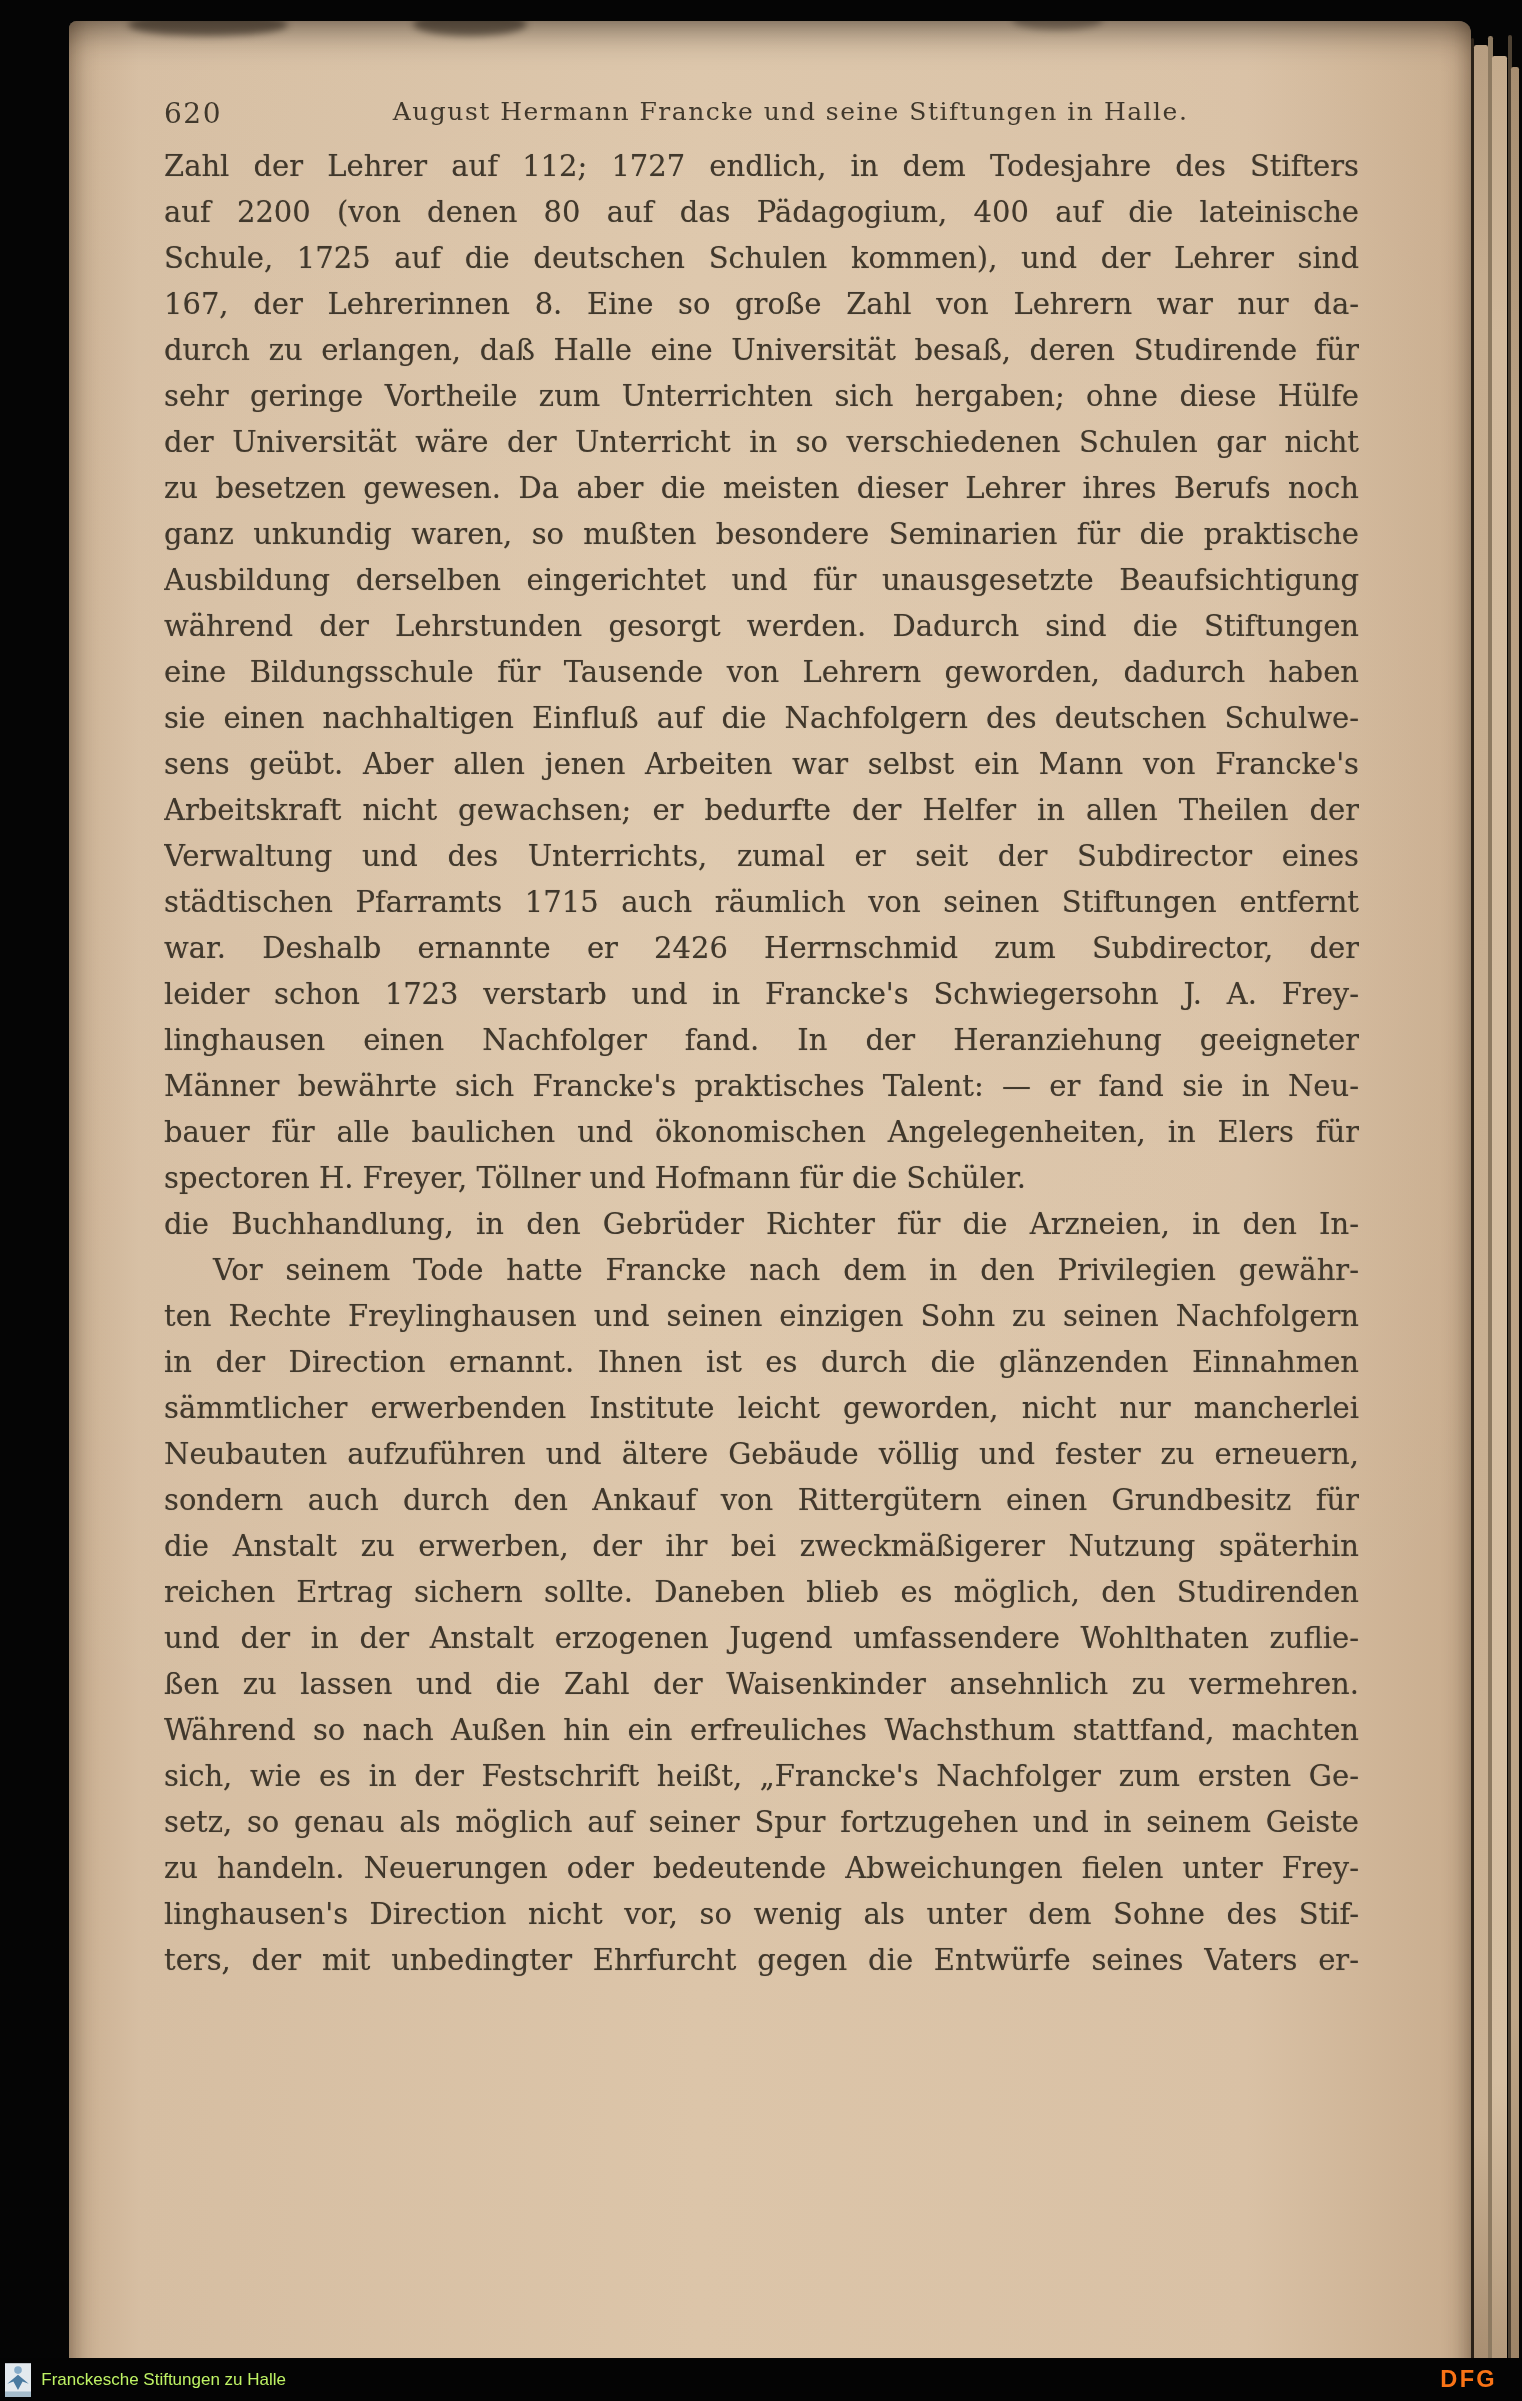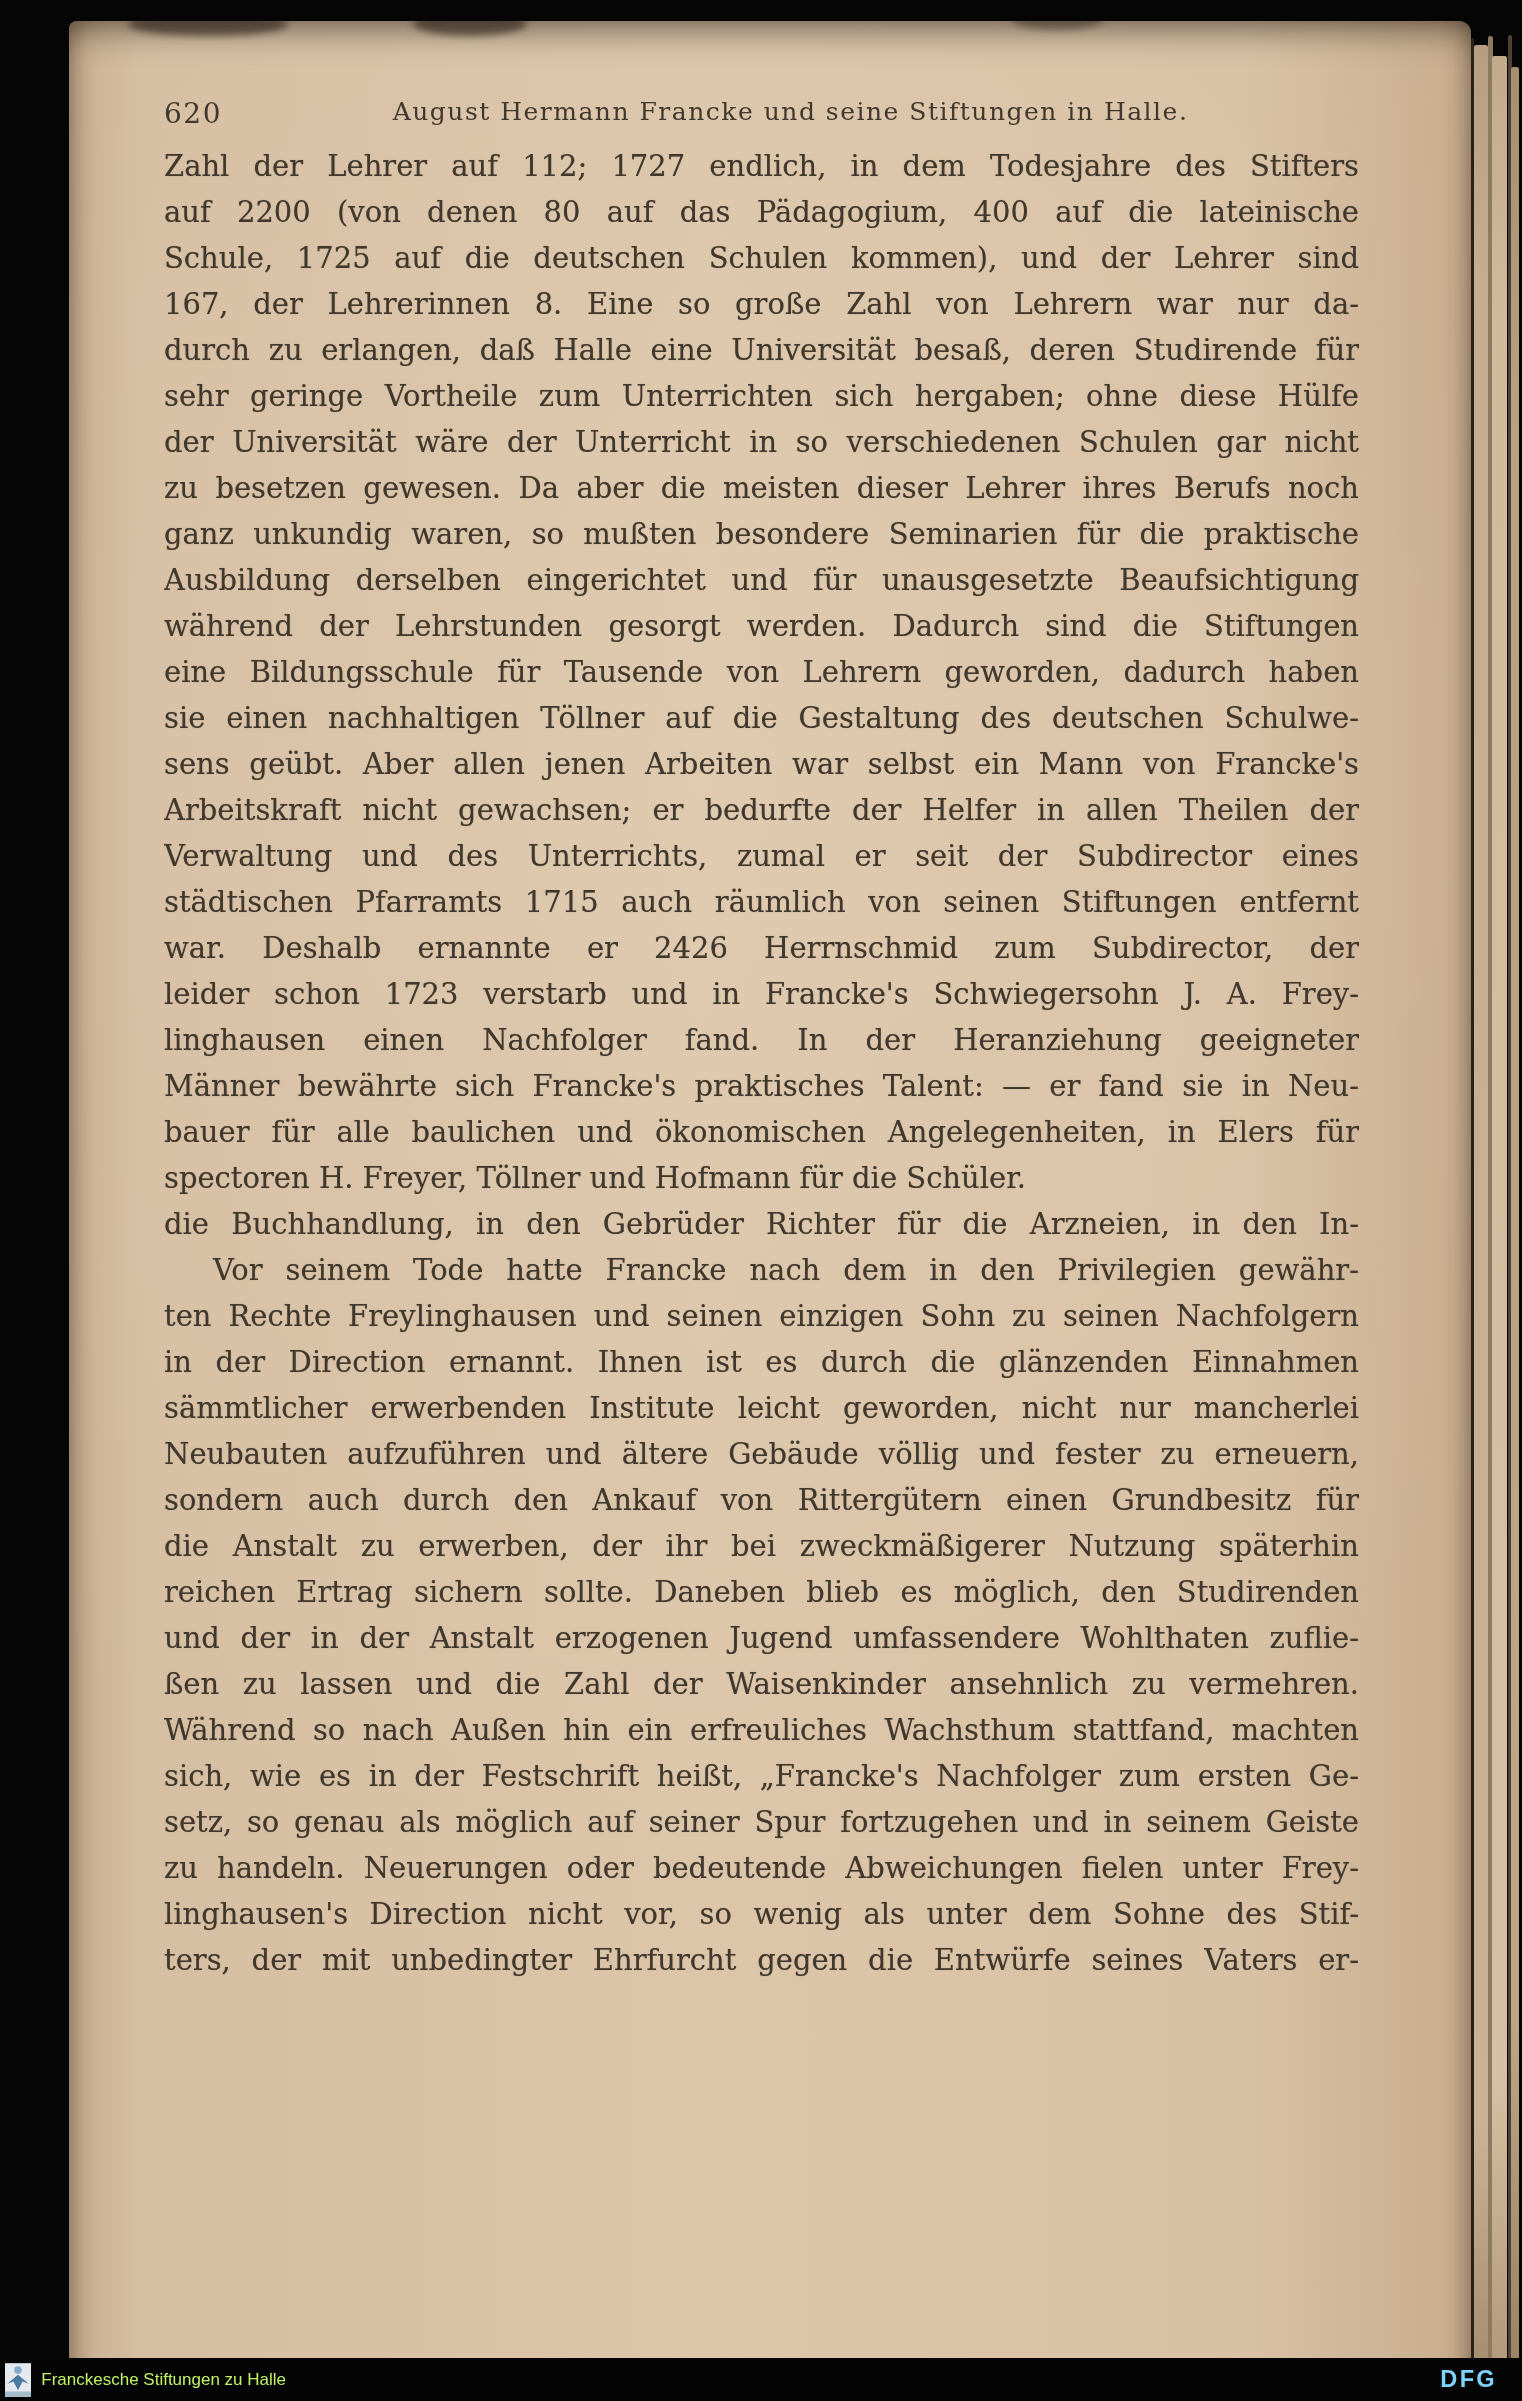--- a/index.html
+++ b/index.html
@@ -123,21 +123,21 @@
   .lib-label {
     color: #bef264;
     font-size: 17px;
   }
   .logo-box {
     width: 26px;
     height: 34px;
     display: inline-block;
   }
   .dfg {
-    color: #7dd3fc;
+    color: #f97316;
     font-size: 23.6px;
     font-weight: bold;
     letter-spacing: 2.3px;
   }
 </style>
 </head>
 <body>
 
 <div class="stage">
 
@@ -166,21 +166,21 @@
         <div class="line">Schule, 1725 auf die deutschen Schulen kommen), und der Lehrer sind</div>
         <div class="line">167, der Lehrerinnen 8. Eine so große Zahl von Lehrern war nur da-</div>
         <div class="line">durch zu erlangen, daß Halle eine Universität besaß, deren Studirende für</div>
         <div class="line">sehr geringe Vortheile zum Unterrichten sich hergaben; ohne diese Hülfe</div>
         <div class="line">der Universität wäre der Unterricht in so verschiedenen Schulen gar nicht</div>
         <div class="line">zu besetzen gewesen. Da aber die meisten dieser Lehrer ihres Berufs noch</div>
         <div class="line">ganz unkundig waren, so mußten besondere Seminarien für die praktische</div>
         <div class="line">Ausbildung derselben eingerichtet und für unausgesetzte Beaufsichtigung</div>
         <div class="line">während der Lehrstunden gesorgt werden. Dadurch sind die Stiftungen</div>
         <div class="line">eine Bildungsschule für Tausende von Lehrern geworden, dadurch haben</div>
-        <div class="line">sie einen nachhaltigen Töllner auf die Gestaltung des deutschen Schulwe-</div>
+        <div class="line">sie einen nachhaltigen Einfluß auf die Nachfolgern des deutschen Schulwe-</div>
         <div class="line">sens geübt. Aber allen jenen Arbeiten war selbst ein Mann von Francke's</div>
         <div class="line">Arbeitskraft nicht gewachsen; er bedurfte der Helfer in allen Theilen der</div>
         <div class="line">Verwaltung und des Unterrichts, zumal er seit der Subdirector eines</div>
         <div class="line">städtischen Pfarramts 1715 auch räumlich von seinen Stiftungen entfernt</div>
         <div class="line">war. Deshalb ernannte er 2426 Herrnschmid zum Subdirector, der</div>
         <div class="line">leider schon 1723 verstarb und in Francke's Schwiegersohn J. A. Frey-</div>
         <div class="line">linghausen einen Nachfolger fand. In der Heranziehung geeigneter</div>
         <div class="line">Männer bewährte sich Francke's praktisches Talent: — er fand sie in Neu-</div>
         <div class="line">bauer für alle baulichen und ökonomischen Angelegenheiten, in Elers für</div>
         <div class="line para-end">spectoren H. Freyer, Töllner und Hofmann für die Schüler.</div>

